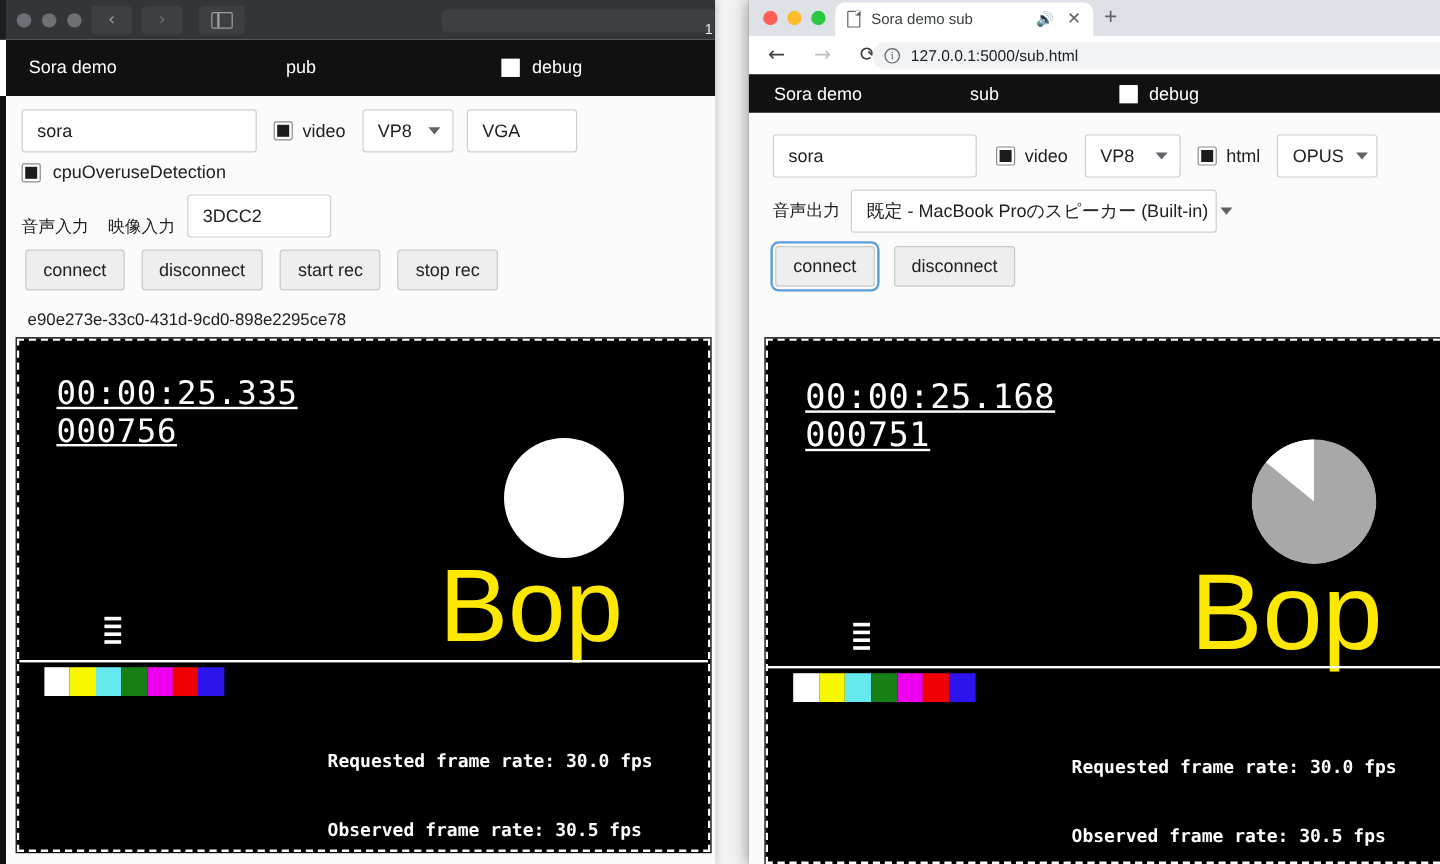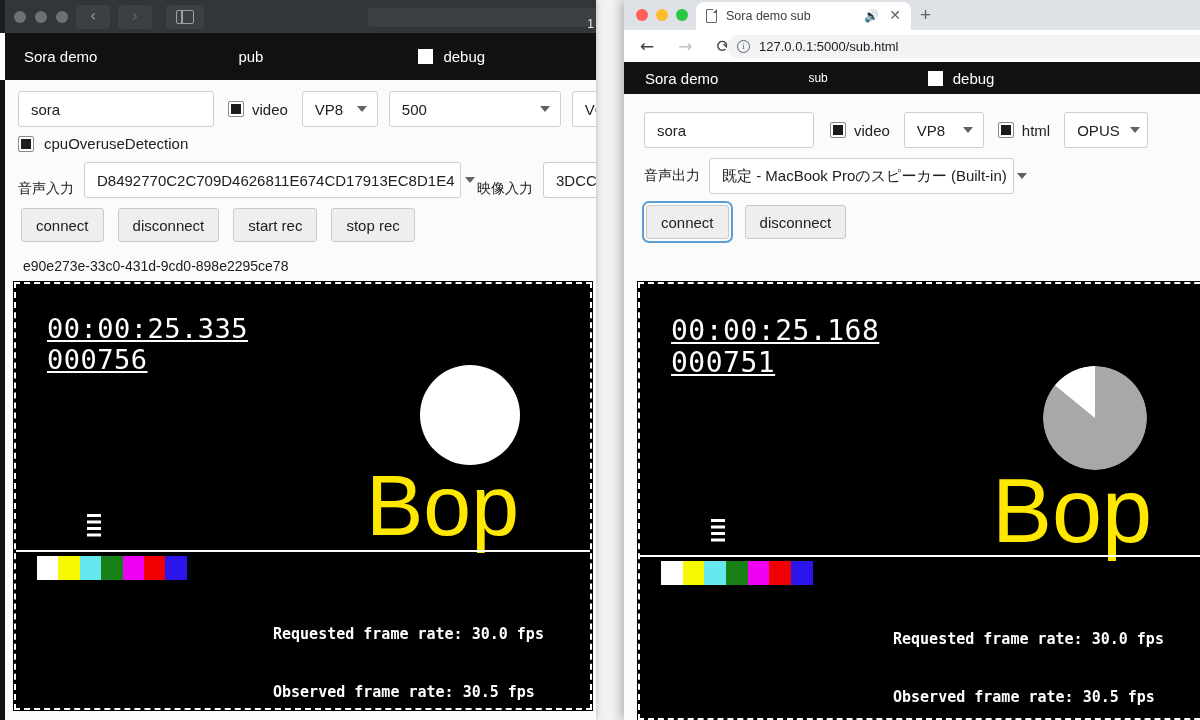--- a/index.html
+++ b/index.html
@@ -129,21 +129,21 @@
     width: 13px; height: 13px; border-radius:50%; border:1.3px solid #5f6368;
     color:#5f6368; font-size:9px; line-height:11px; text-align:center; font-family:"Liberation Serif", serif;
   }
   .omni-url { font-size: 13px; color:#202124; }
 
   .rw-appbar {
     position:absolute; left:0; top:62px; width:604px; height:32px; background:#111;
     color:#fff; display:flex; align-items:center;
   }
   .rw-appbar .app-title { margin-left: 21px; font-size:15px; }
-  .rw-appbar .app-mode { margin-left: 90px; font-size:12px; }
+  .rw-appbar .app-mode { margin-left: 90px; font-size:15px; }
   .rw-appbar .app-debug { margin-left: 100px; display:flex; align-items:center; gap:10px; font-size:15px; }
 
   .rw-body { position:absolute; left:0; top:94px; width:604px; height:626px; background:#fbfbfb; overflow:hidden; }
 
   
   .video {
     position:relative; background:#000; overflow:hidden;
     border: 2px dashed #ffffff;
     outline: 1px solid #000;
   }
@@ -211,41 +211,33 @@
           <span>sora</span>
         </div>
         <div class="row" style="gap:8px; margin-left:14px;">
           <span class="checkbox-dark"></span>
           <span class="cb-label">video</span>
         </div>
         <div class="select-box" style="width:76px; margin-left:14px;">
           <span>VP8</span>
           <span class="caret"></span>
         </div>
-        <div class="select-box" style="width:172px; margin-left:11px;">
-          <span>500</span>
-          <span class="caret"></span>
-        </div>
         <div class="select-box" style="width:92px; margin-left:11px;">
           <span>VGA</span>
 
         </div>
       </div>
 
       <div class="row" style="position:absolute; left:13px; top:55px; gap:10px;">
         <span class="checkbox-dark"></span>
         <span class="cb-label">cpuOveruseDetection</span>
       </div>
 
       <div class="row" style="position:absolute; left:13px; top:82px;align-items:flex-end;">
         <span class="jp-label">音声入力</span>
-        <div class="select-box" style="width:377px; margin-left:10px;">
-          <span>D8492770C2C709D4626811E674CD17913EC8D1E4</span>
-          <span class="caret"></span>
-        </div>
         <span class="jp-label" style="margin-left:16px;">映像入力</span>
         <div class="select-box" style="width:120px; margin-left:10px;">
           <span>3DCC2</span>
 
         </div>
       </div>
 
       <div class="row" style="position:absolute; left:16px; top:128px; gap:14px;">
         <div class="btn">connect</div>
         <div class="btn">disconnect</div>

